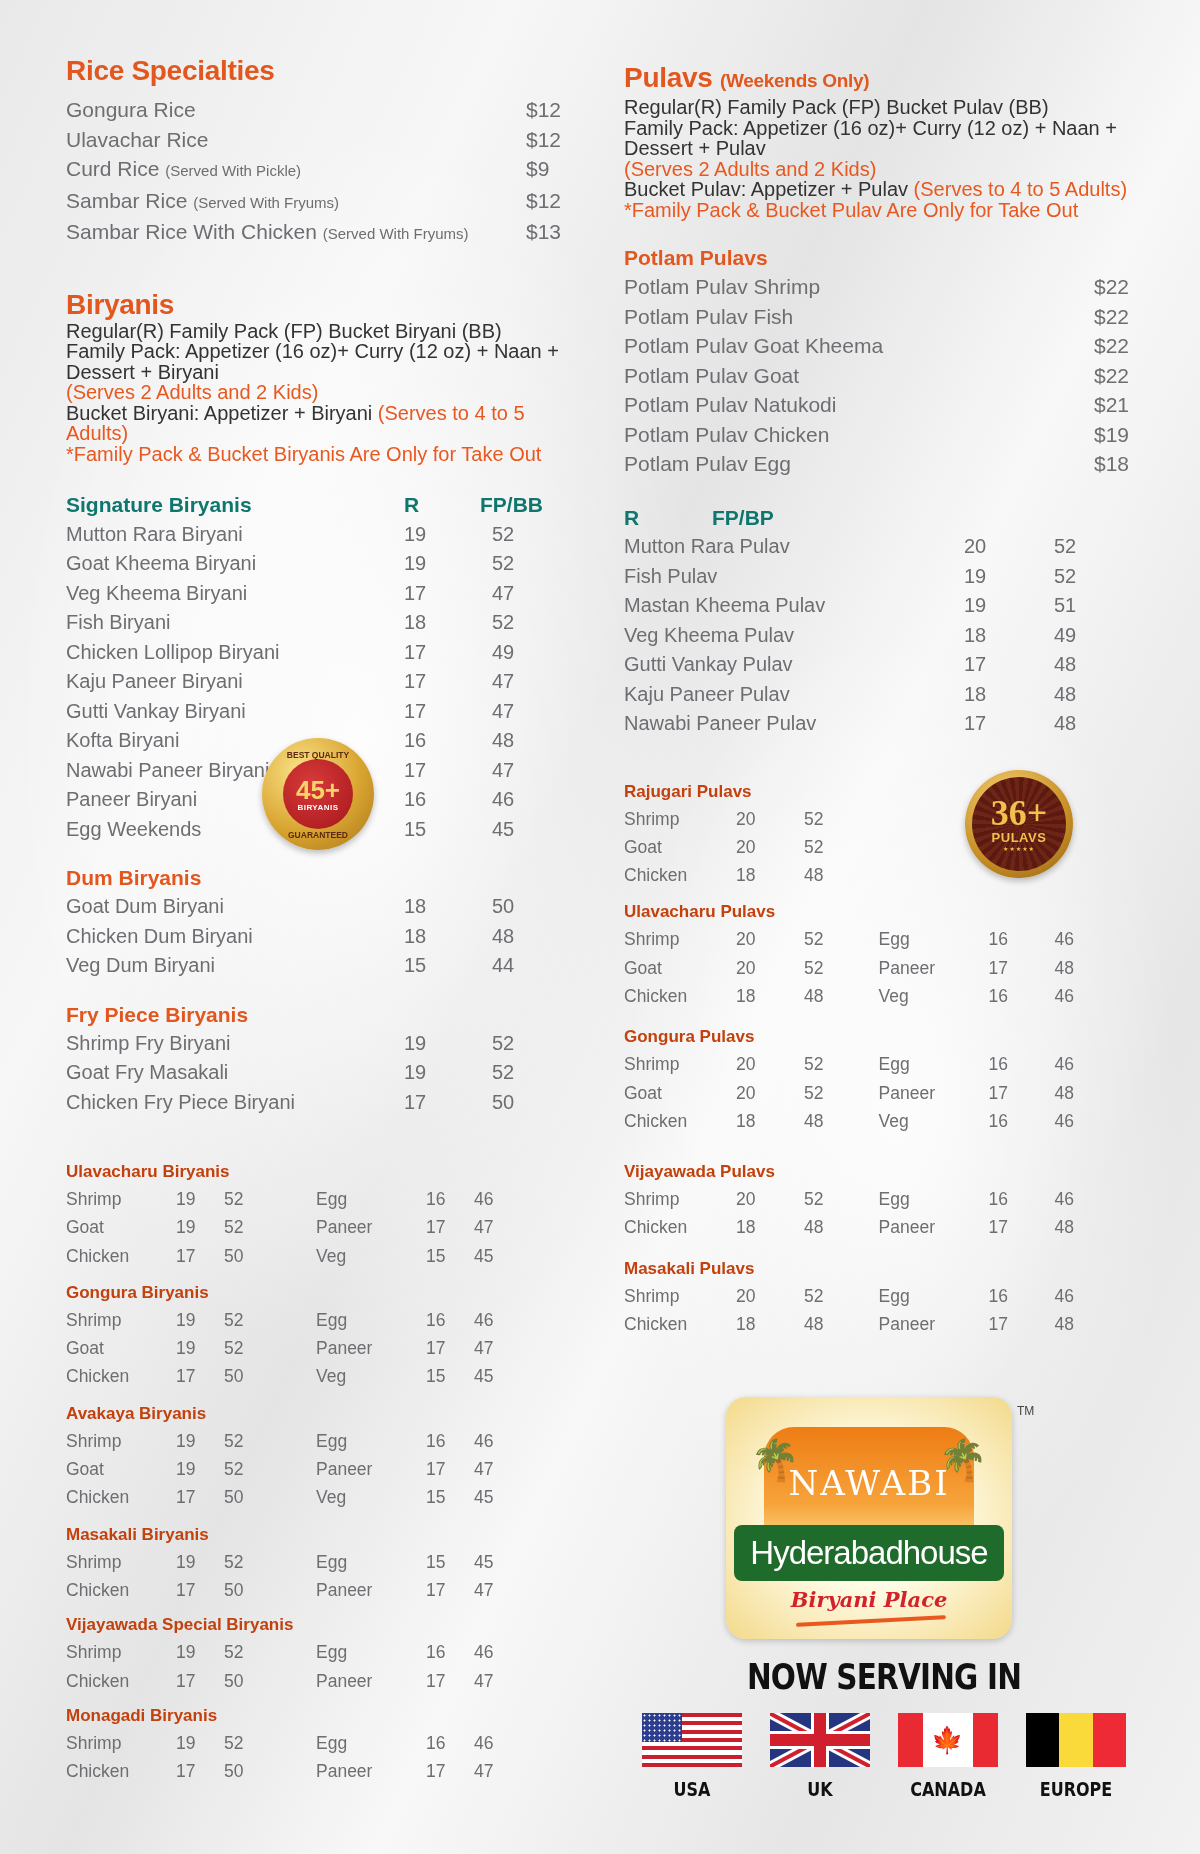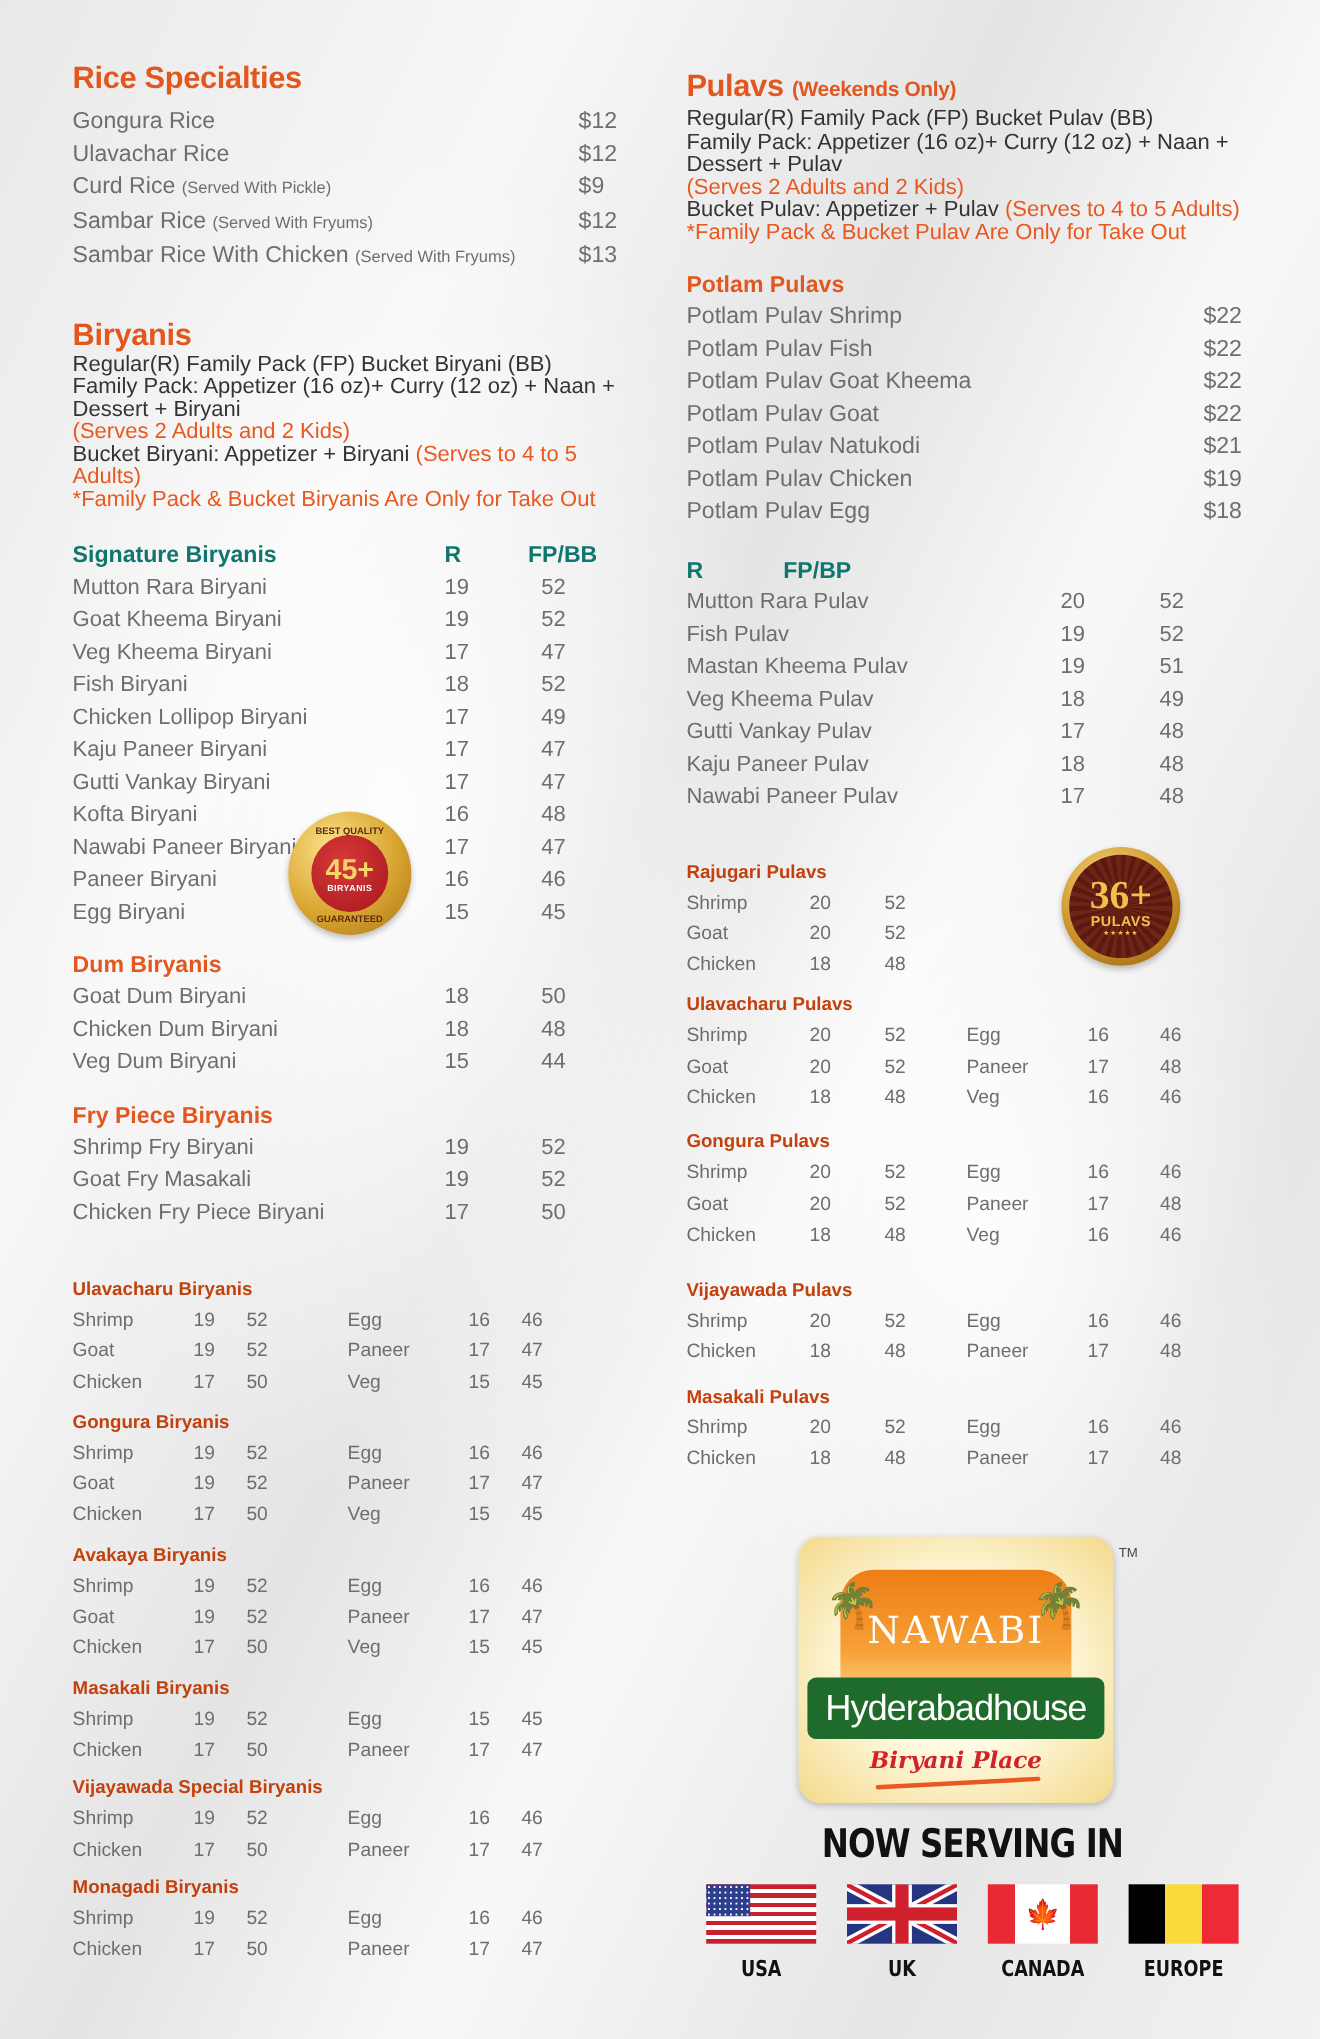--- a/index.html
+++ b/index.html
@@ -219,21 +219,21 @@
           <span class="nm">Nawabi Paneer Biryani</span>
           <span class="c1">17</span>
           <span class="c2">47</span>
         </div>
       <div class="sig-row">
           <span class="nm">Paneer Biryani</span>
           <span class="c1">16</span>
           <span class="c2">46</span>
         </div>
       <div class="sig-row">
-          <span class="nm">Egg Biryani</span>
+          <span class="nm">Egg Weekends</span>
           <span class="c1">15</span>
           <span class="c2">45</span>
         </div>
     </section>
 
     <div style="height:20px"></div>
 
     <section>
       <div class="h-mid">Dum Biryanis</div>
       <div class="sig-row">

